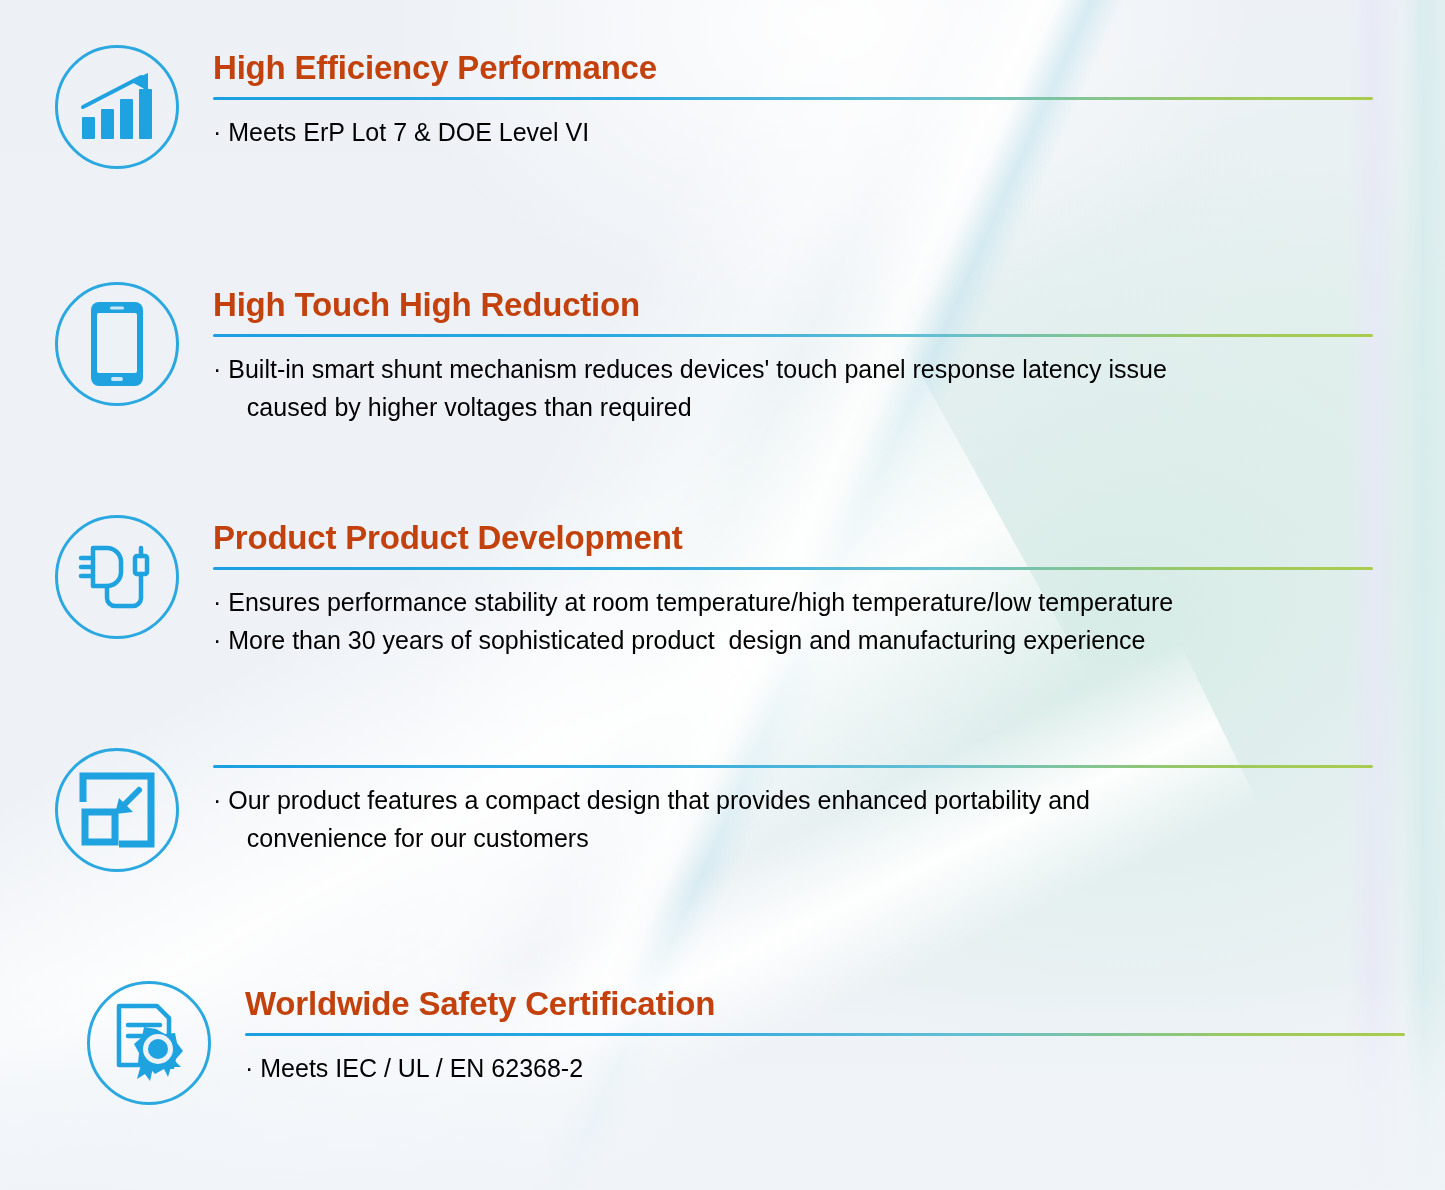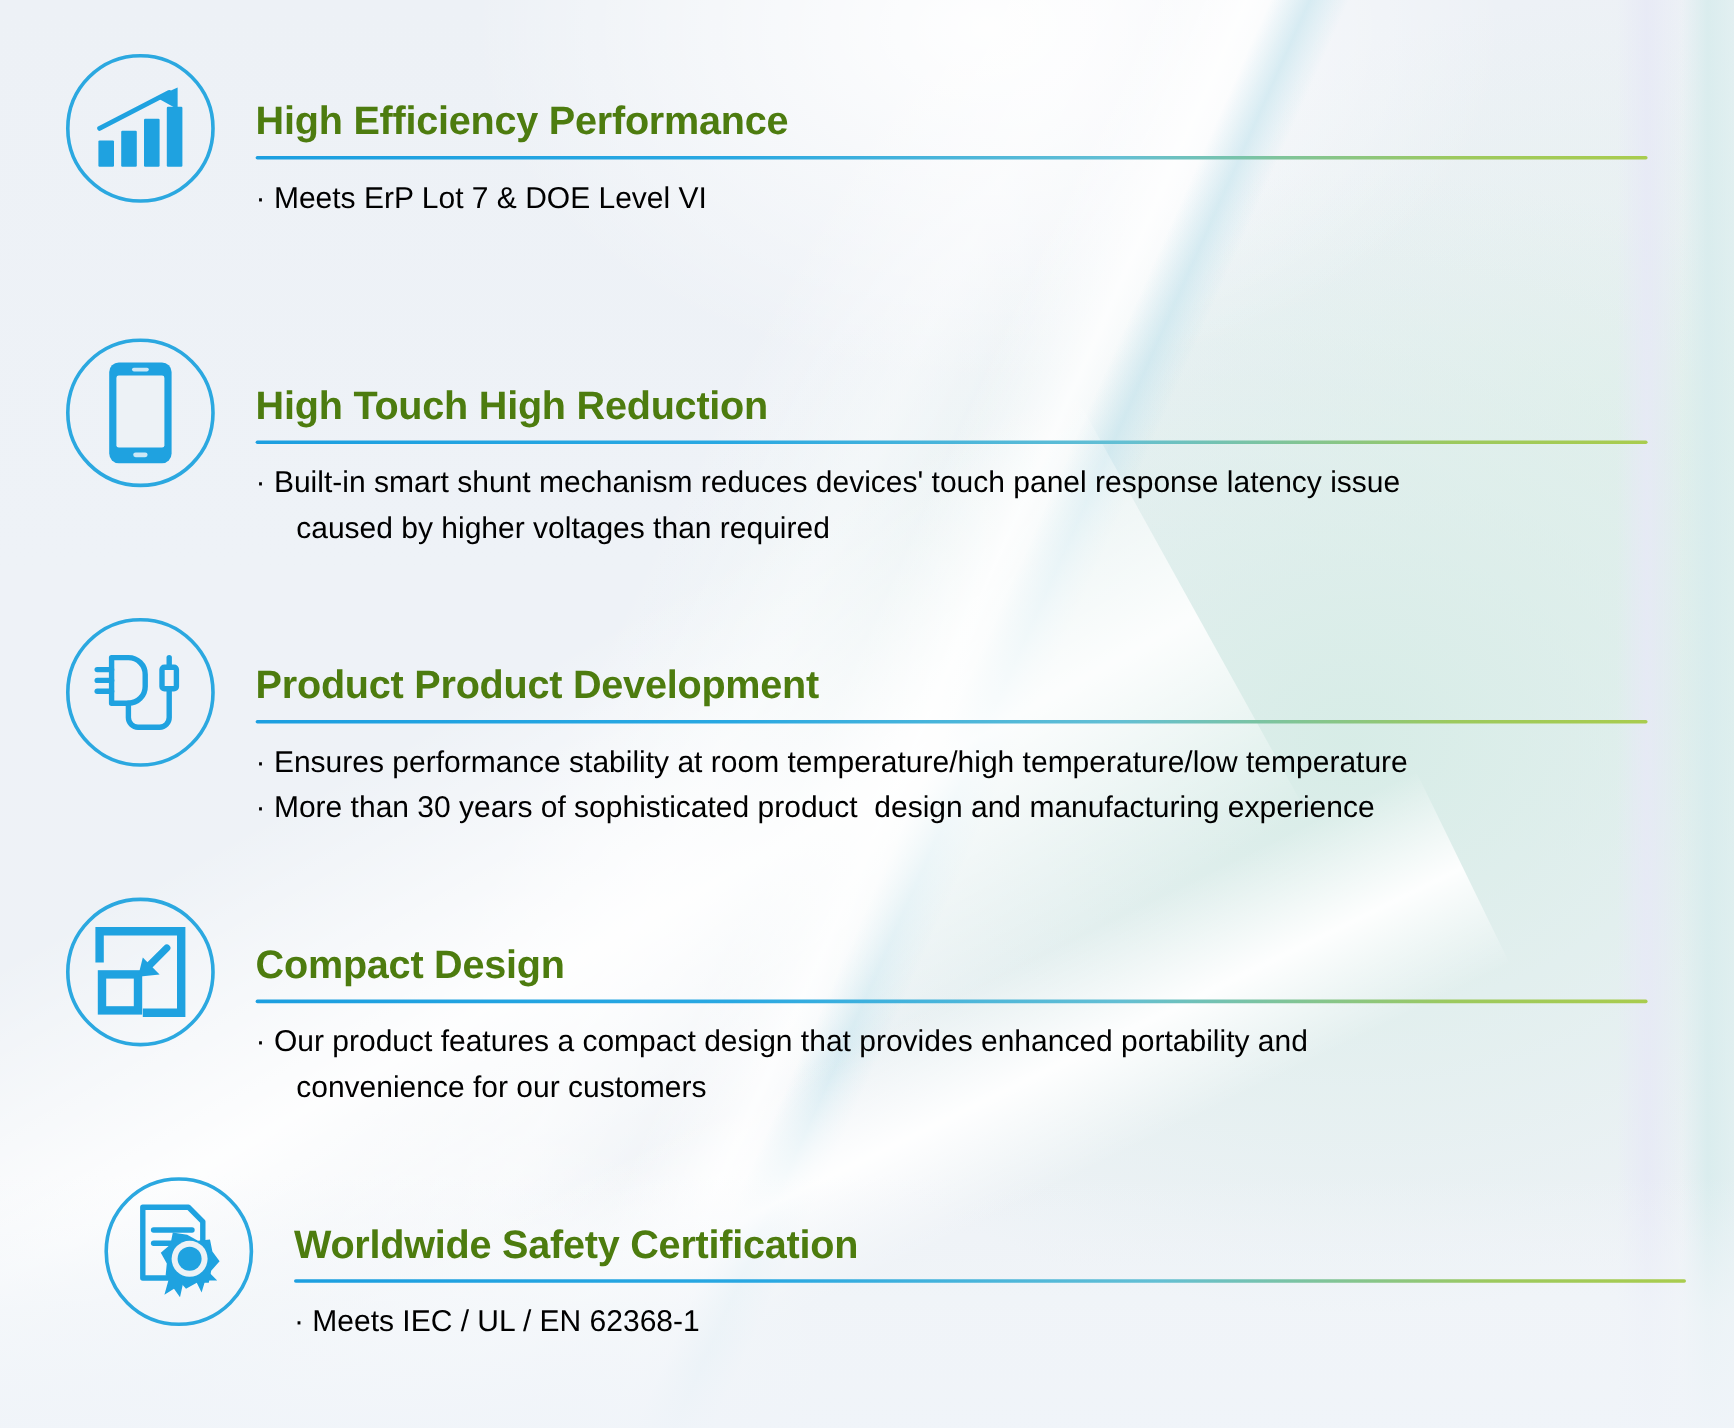--- a/index.html
+++ b/index.html
@@ -75,27 +75,26 @@
     border:3px solid #2BA8E0;
     border-radius:50%;
     display:flex; align-items:center; justify-content:center;
     margin-left:55px;
   }
   .icon-circle svg { display:block; }
 
   .feature-body { margin-left:34px; padding-top:6px; }
 
   .feature-title {
-    color:#4d7c0f;
+    color:#c2410c;
     font-size:33px;
     font-weight:bold;
     letter-spacing:-0.2px;
     line-height:1.05;
     white-space:nowrap;
-    margin-top:33px;
   }
 
   .divider {
     height:3px;
     margin-top:11px;
     margin-bottom:11px;
     background:linear-gradient(90deg,#1C9FE0 0%,#29A8E2 34%,#63BFD4 62%,#9CC95E 86%,#A9CC4E 100%);
     border-radius:2px;
   }
 
@@ -221,21 +220,20 @@
           <rect x="6" y="40" width="30" height="30"></rect>
         </g>
 
         <g stroke="#1FA2E0" stroke-width="6" stroke-linecap="round" fill="none">
           <line x1="60" y1="18" x2="42" y2="36"></line>
         </g>
         <polygon points="36,42 54,40 40,26" fill="#1FA2E0"></polygon>
       </svg>
     </div>
     <div class="feature-body">
-      <div class="feature-title">Compact Design</div>
       <div class="divider"></div>
       <div class="bullets">
         <div class="bullet">· Our product features a compact design that provides enhanced portability and
    convenience for our customers</div>
       </div>
     </div>
   </div>
 
   <div class="feature" id="feat-4">
     <div class="icon-circle">
@@ -254,18 +252,18 @@
 
         <polygon fill="#1FA2E0" points="43,26 52,31 62,30 64,40 70,48 63,56 61,66 51,66 42,71 35,63 25,60 26,50 21,41 29,34 31,24"></polygon>
         <circle cx="45" cy="46" r="15" fill="#EDF2F6"></circle>
         <circle cx="45" cy="46" r="10" fill="#1FA2E0"></circle>
       </svg>
     </div>
     <div class="feature-body">
       <div class="feature-title">Worldwide Safety Certification</div>
       <div class="divider"></div>
       <div class="bullets">
-        <div class="bullet">· Meets IEC / UL / EN 62368-1</div>
+        <div class="bullet">· Meets IEC / UL / EN 62368-2</div>
       </div>
     </div>
   </div>
 
 </div>
 
 </body></html>

